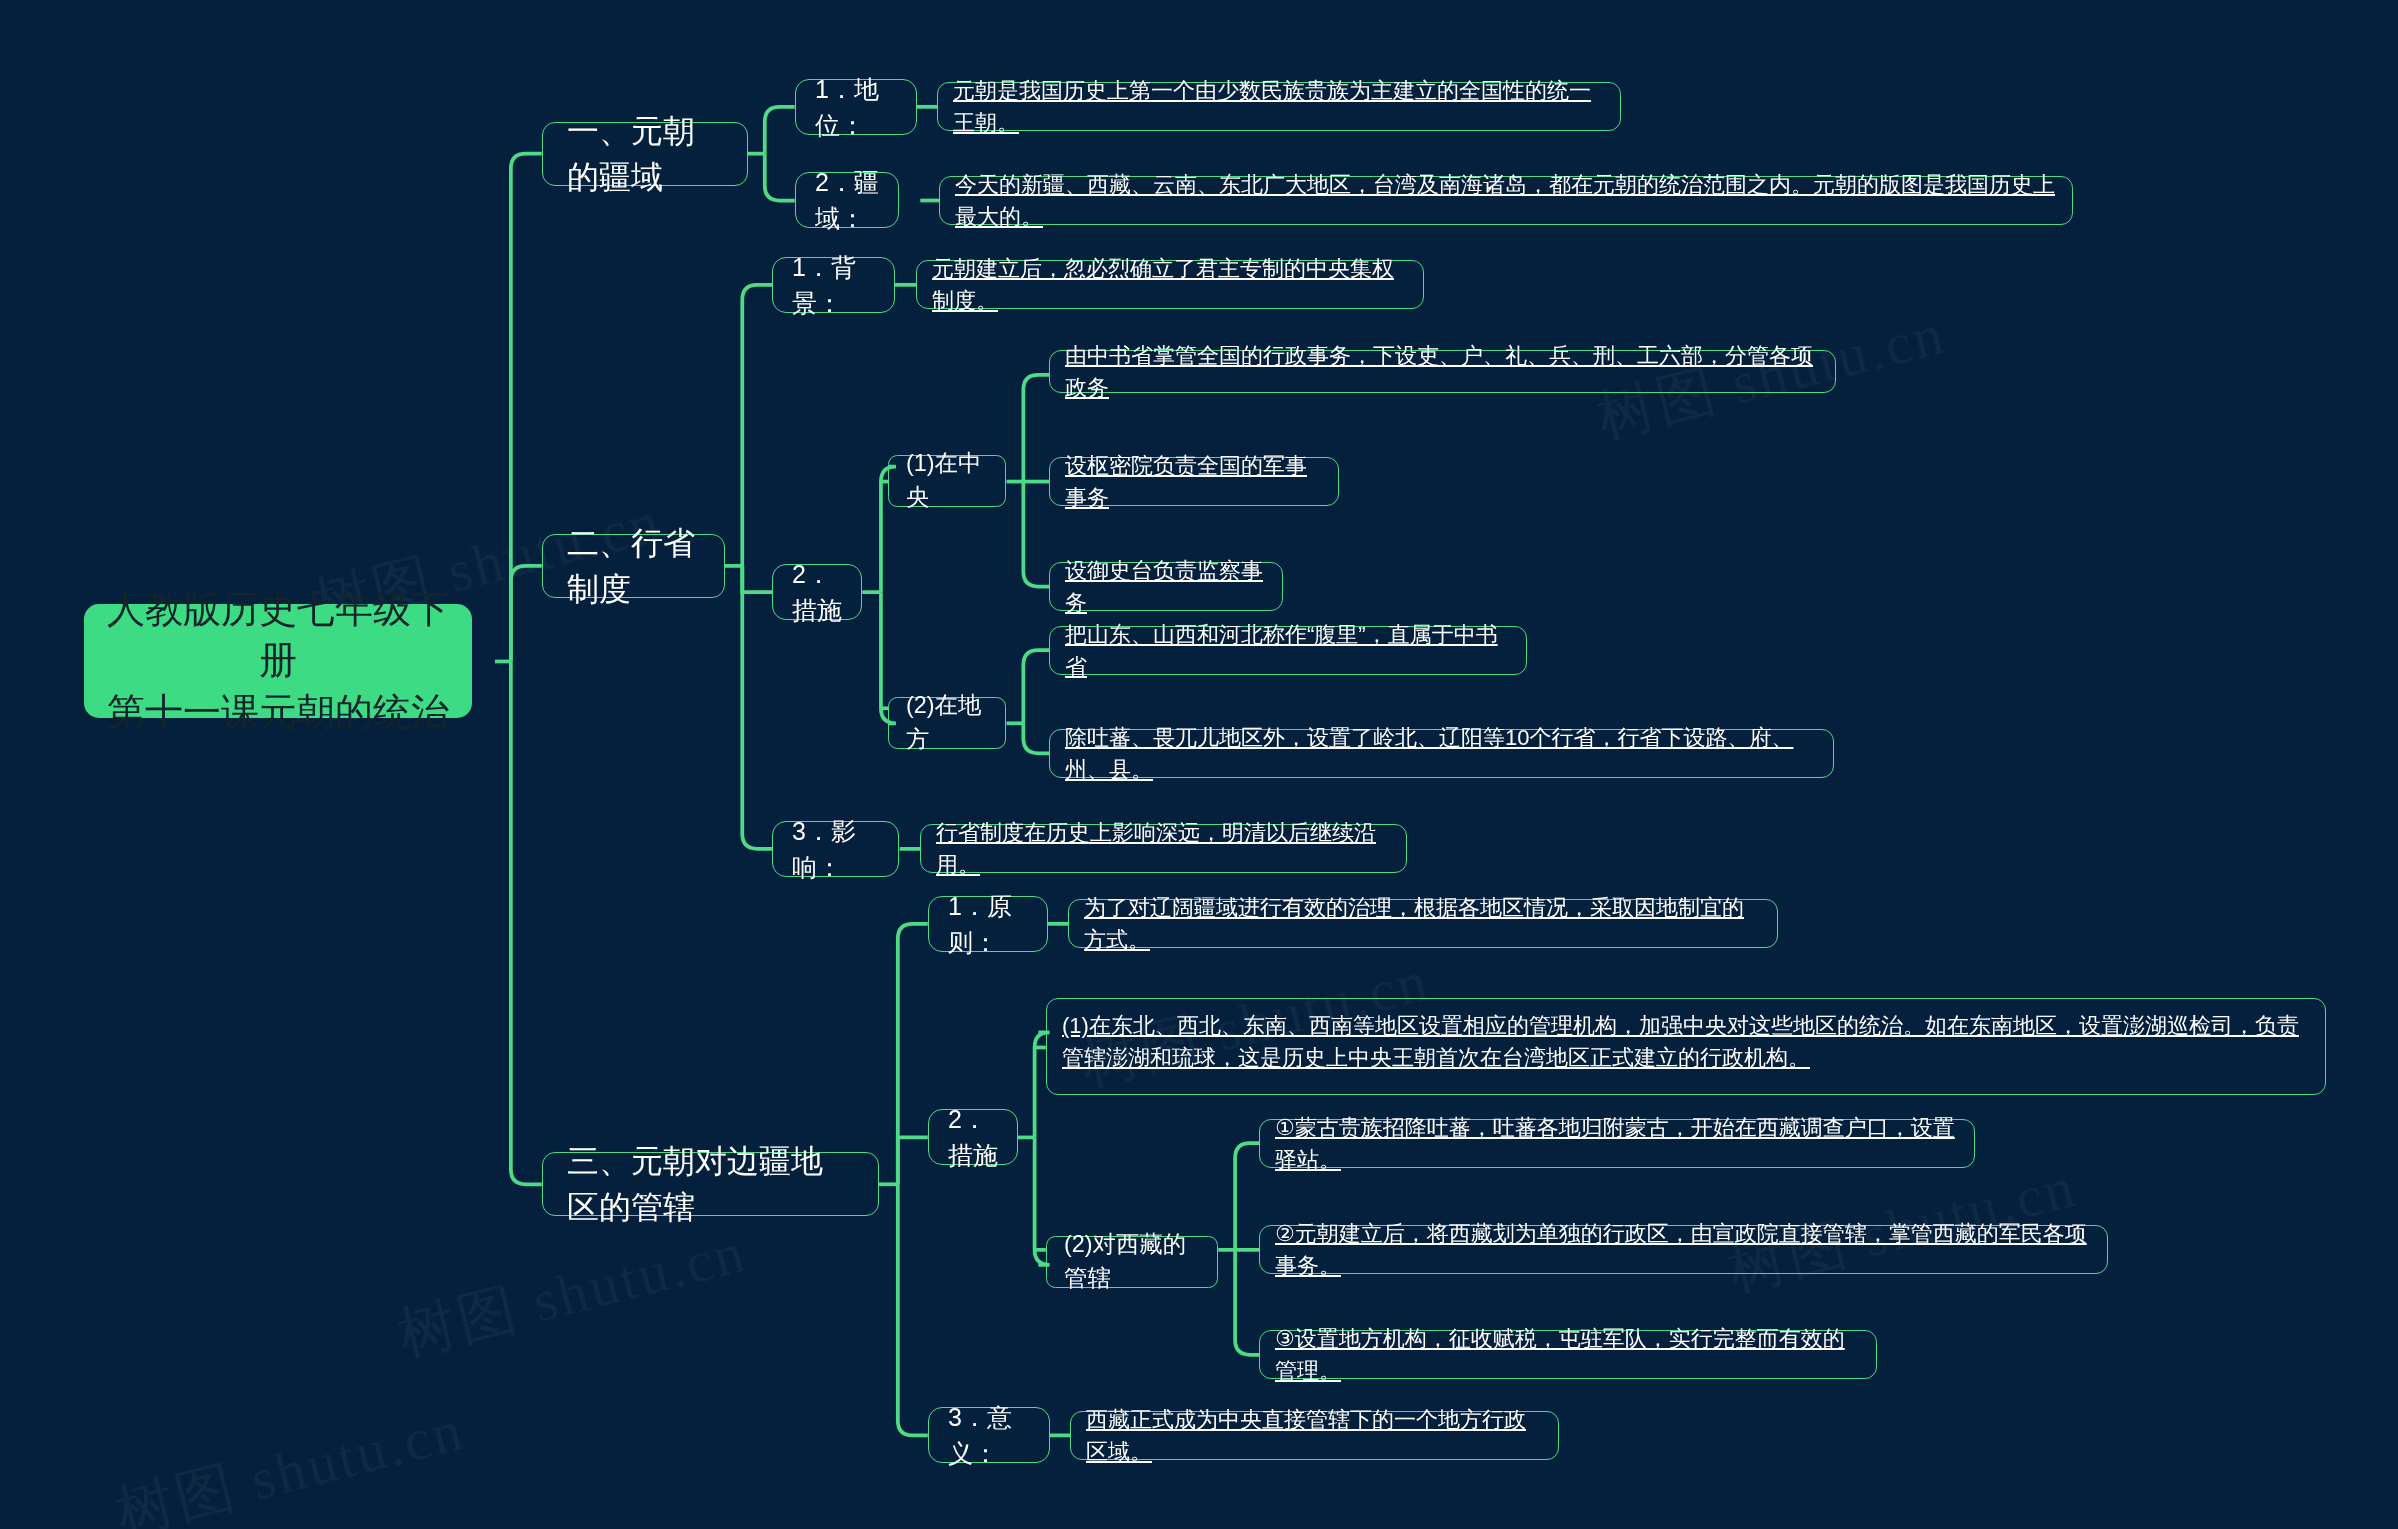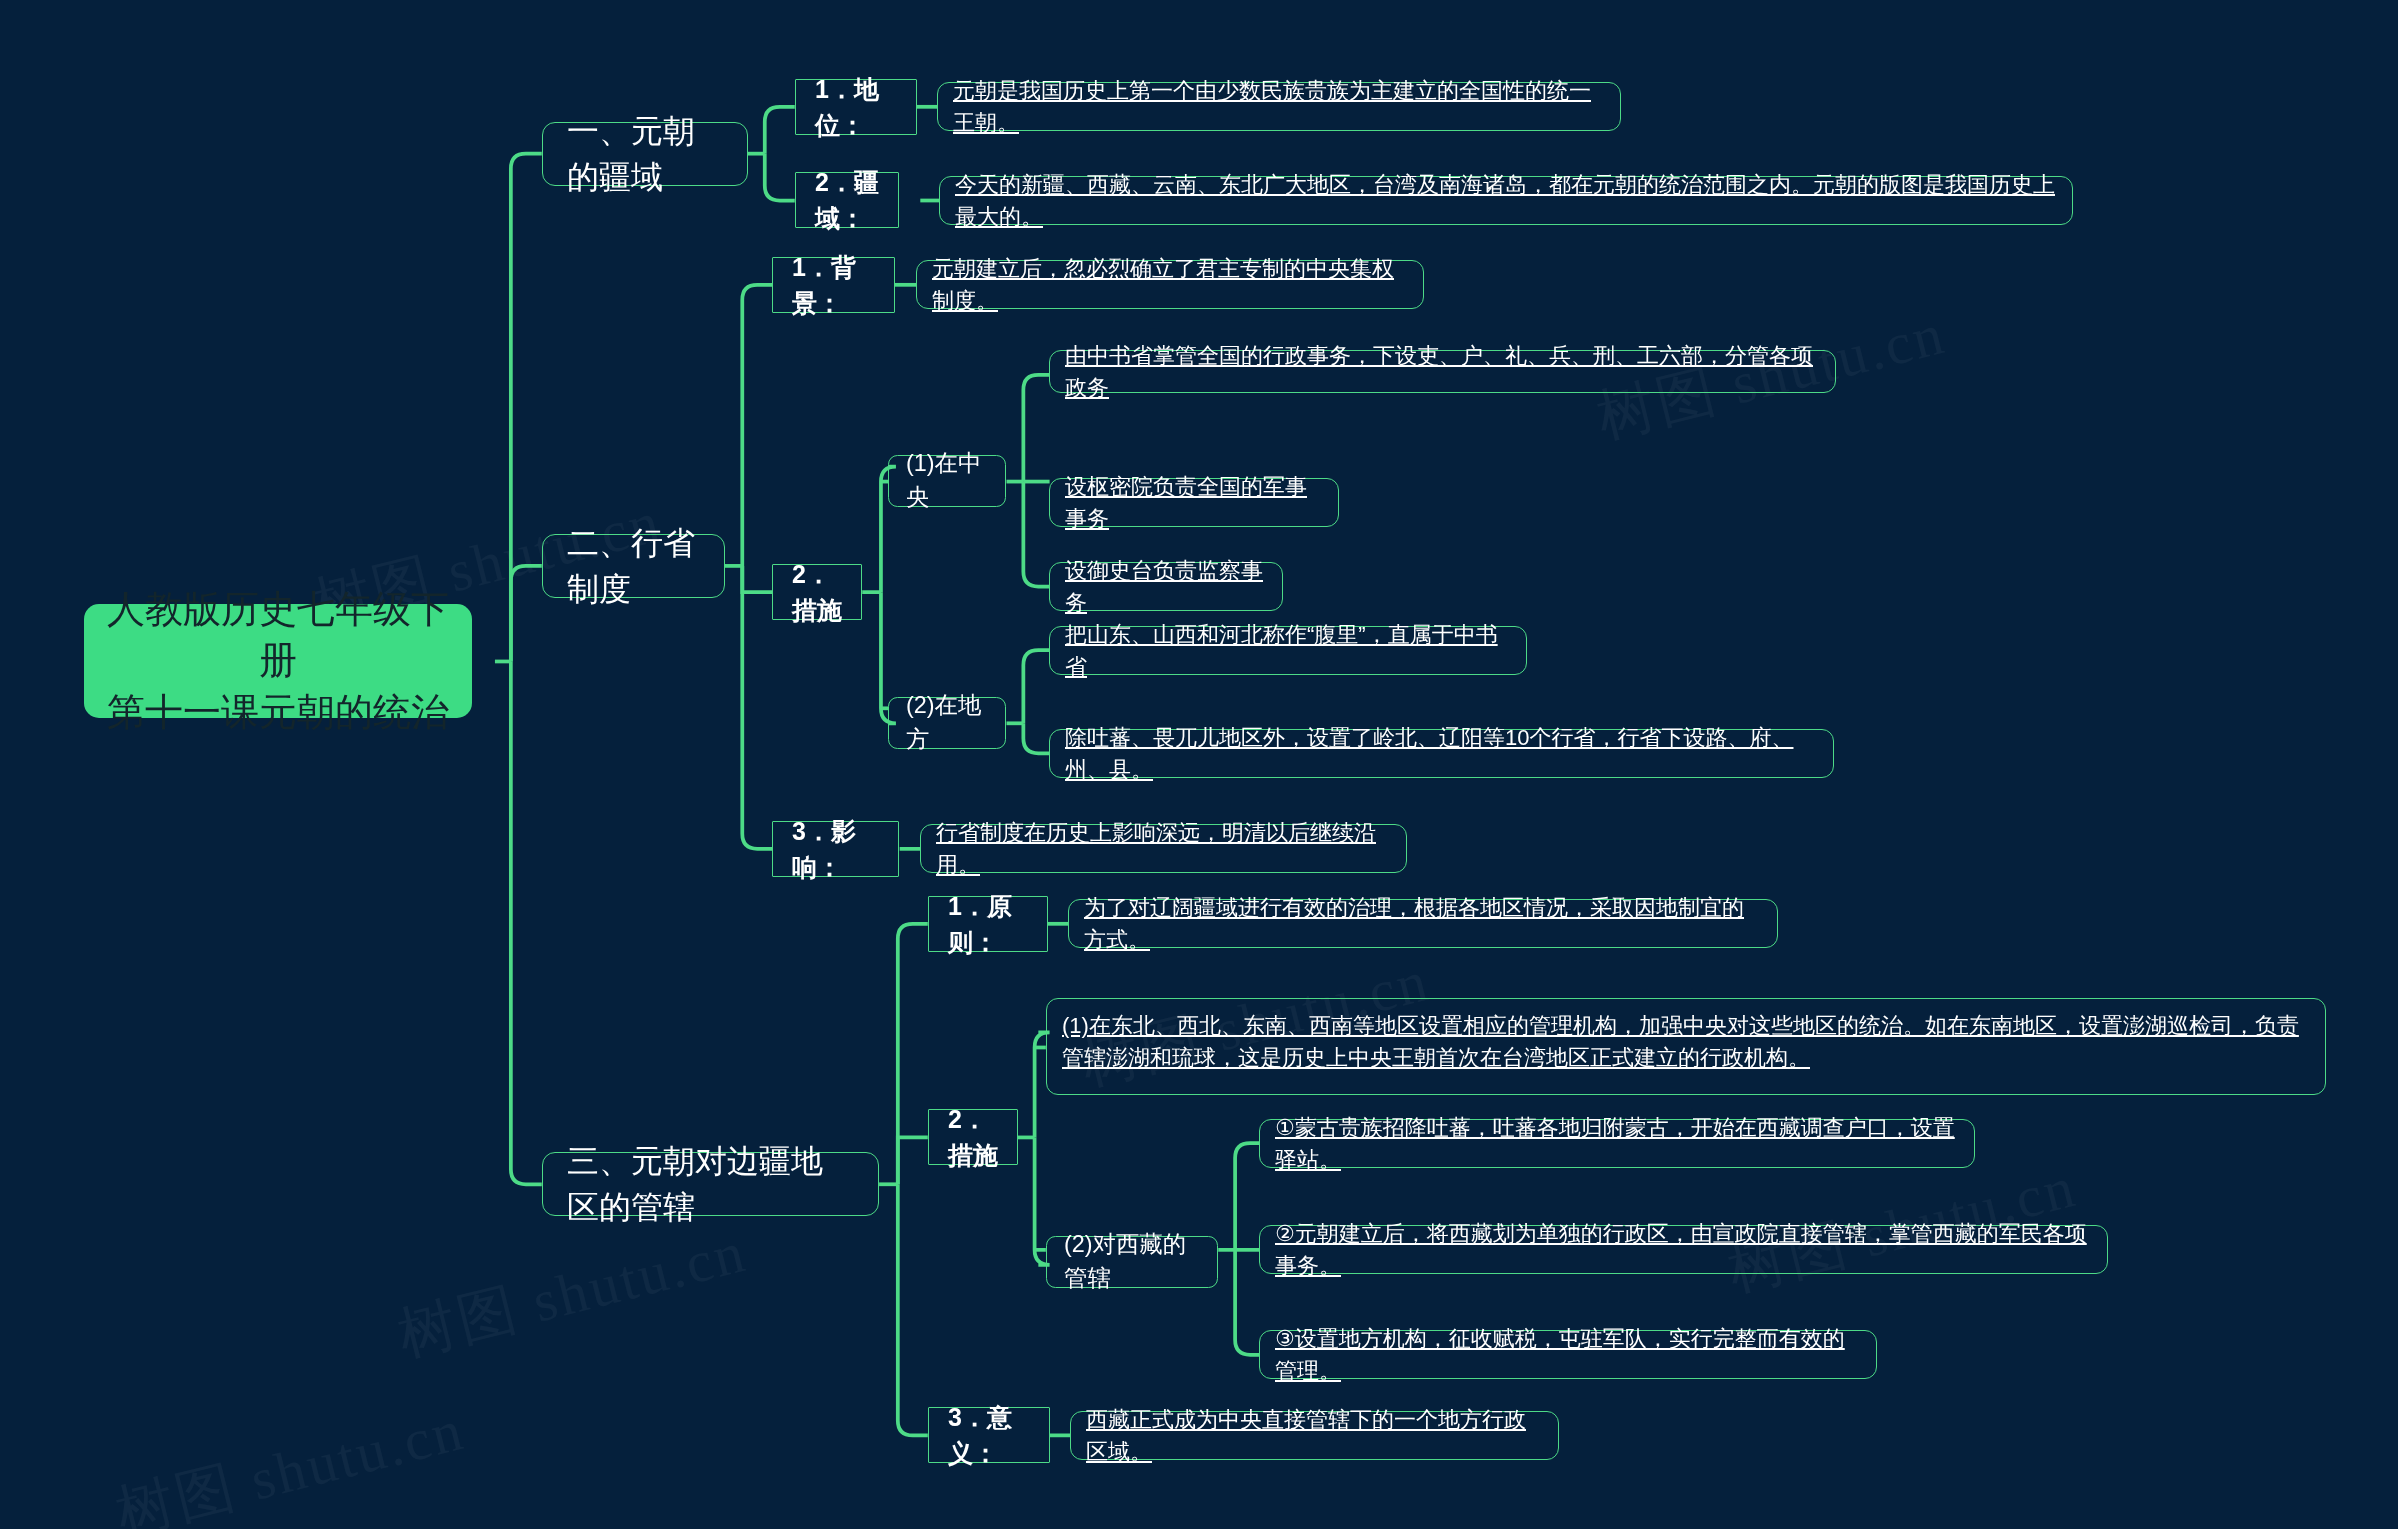--- a/index.html
+++ b/index.html
@@ -74,23 +74,22 @@
   .lvl1 {
     font-size: 32px;
     padding: 15px 24px;
     border-radius: 13px;
     justify-content: center;
   }
 
   .lvl2 {
     font-size: 25px;
     padding: 23px 19px;
-    border-radius: 1px;
+    border-radius: 14px;
     justify-content: center;
-    font-weight: bold;
   }
 
   .lvl3 {
     font-size: 23.4px;
     padding: 10.3px 17px;
     border-radius: 9.4px;
     justify-content: flex-start;
   }
 
   .leaf {
@@ -186,21 +185,21 @@
 
   <div class="node lvl1" style="left:542px;top:534px;width:183px;height:64px;">二、行省制度</div>
 
   <div class="node lvl2" style="left:772px;top:257px;width:123px;height:56px;">1．背景：</div>
   <div class="node leaf" style="left:916px;top:260px;width:508px;height:49px;">元朝建立后，忽必烈确立了君主专制的中央集权制度。</div>
 
   <div class="node lvl2" style="left:772px;top:564px;width:90px;height:56px;">2．措施</div>
 
   <div class="node lvl3" style="left:888px;top:455px;width:118px;height:52px;">(1)在中央</div>
   <div class="node leaf" style="left:1049px;top:350px;width:787px;height:43px;">由中书省掌管全国的行政事务，下设吏、户、礼、兵、刑、工六部，分管各项政务</div>
-  <div class="node leaf" style="left:1049px;top:457px;width:290px;height:49px;margin-top:21px;">设枢密院负责全国的军事事务</div>
+  <div class="node leaf" style="left:1049px;top:457px;width:290px;height:49px;">设枢密院负责全国的军事事务</div>
   <div class="node leaf" style="left:1049px;top:562px;width:234px;height:49px;">设御史台负责监察事务</div>
 
   <div class="node lvl3" style="left:888px;top:697px;width:118px;height:52px;">(2)在地方</div>
   <div class="node leaf" style="left:1049px;top:626px;width:478px;height:49px;">把山东、山西和河北称作“腹里”，直属于中书省</div>
   <div class="node leaf" style="left:1049px;top:729px;width:785px;height:49px;">除吐蕃、畏兀儿地区外，设置了岭北、辽阳等10个行省，行省下设路、府、州、县。</div>
 
   <div class="node lvl2" style="left:772px;top:821px;width:127px;height:56px;">3．影响：</div>
   <div class="node leaf" style="left:920px;top:824px;width:487px;height:49px;">行省制度在历史上影响深远，明清以后继续沿用。</div>
 
   <div class="node lvl1" style="left:542px;top:1152px;width:337px;height:64px;">三、元朝对边疆地区的管辖</div>

